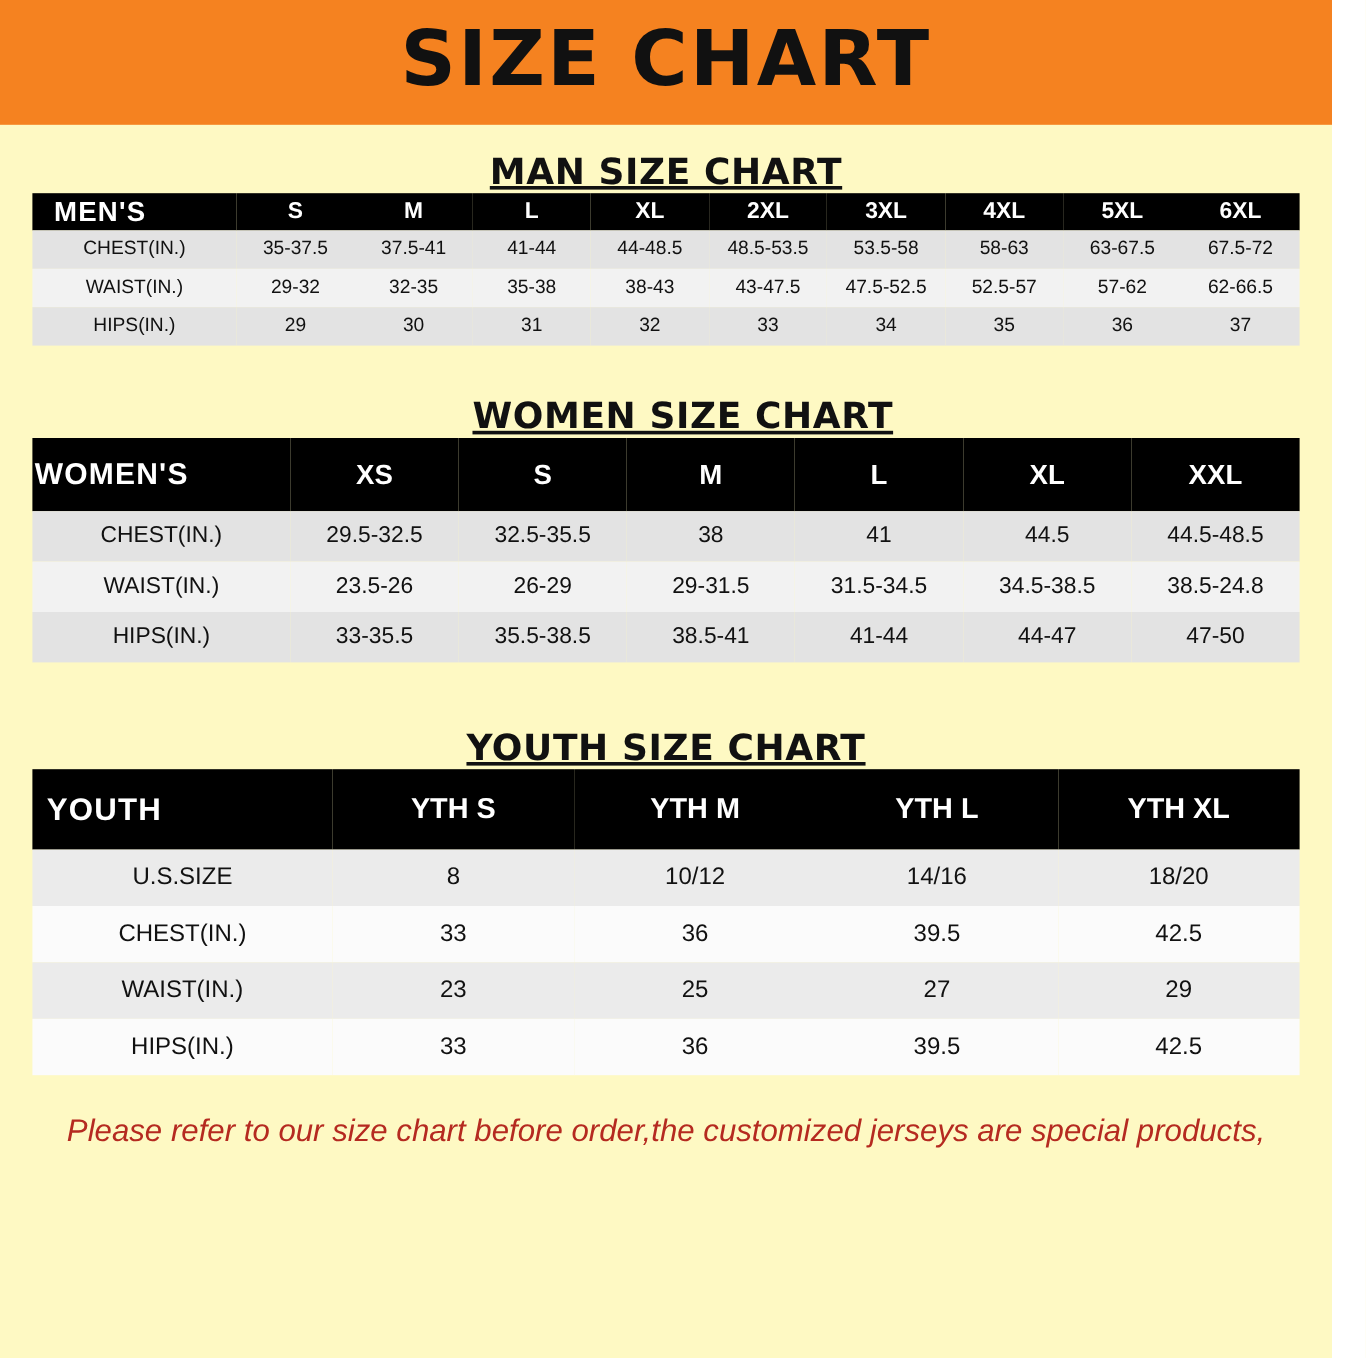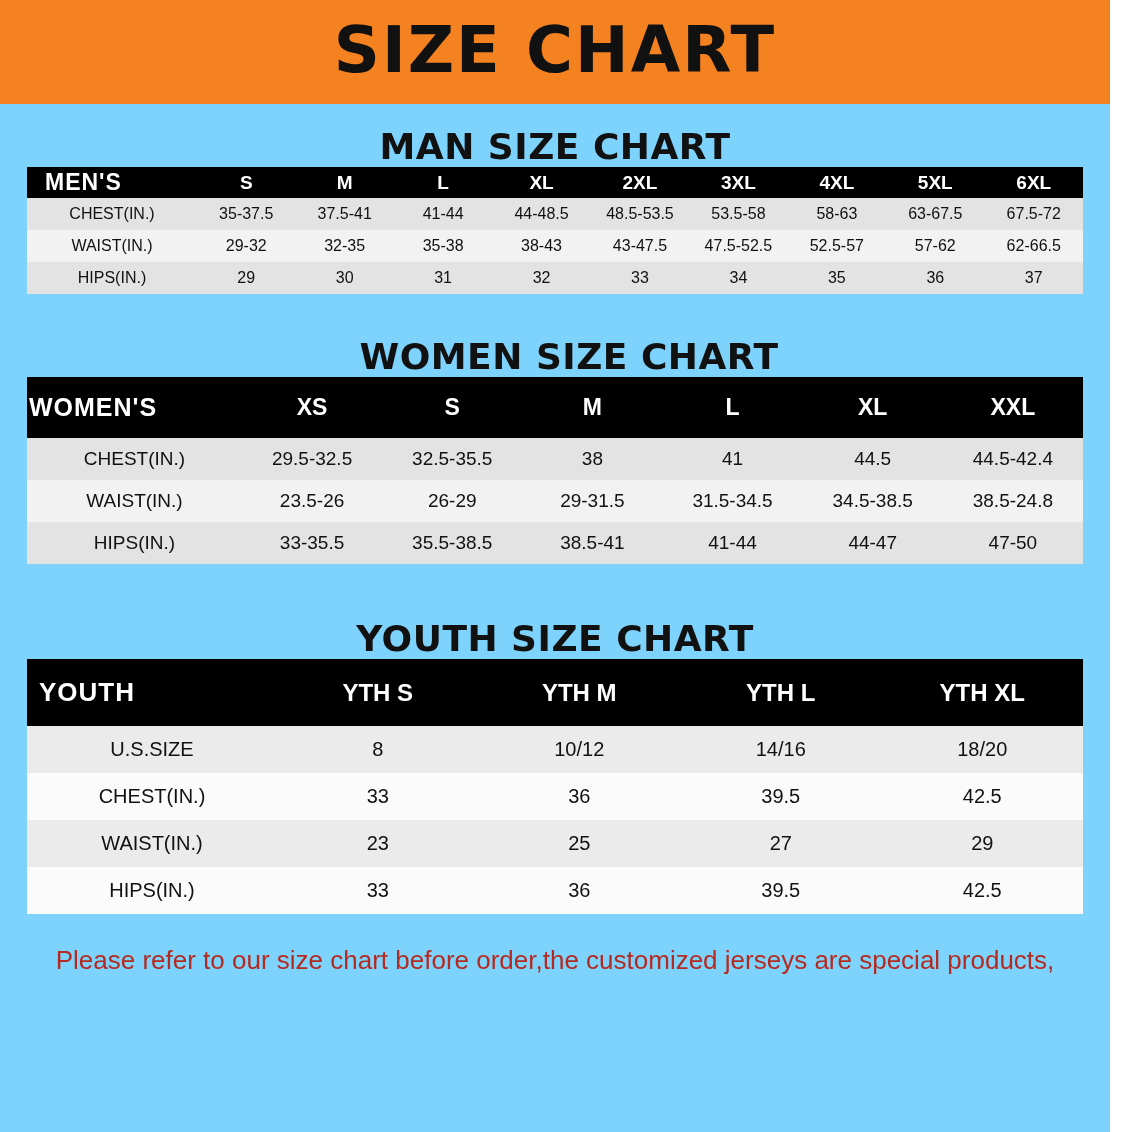--- a/index.html
+++ b/index.html
@@ -12,21 +12,21 @@
     width: 1138px;
     height: 1132px;
     font-family: "Liberation Sans", sans-serif;
     color: #111111;
     overflow: hidden;
   }
   .page {
     width: 1110px;
     height: 1132px;
     position: relative;
-    background: #7dd3fc;
+    background: #fef9c3;
   }
 
   
   .banner {
     width: 100%;
     height: 104px;
     background: #f58220;
     display: flex;
     align-items: center;
     justify-content: center;
@@ -39,23 +39,24 @@
     color: #111111;
     line-height: 1;
     margin-top: -4px;
   }
 
   
   .section-title {
     text-align: center;
     font-family: "DejaVu Sans", sans-serif;
     font-weight: 700;
-    font-size: 36px;
+    font-size: 30px;
     letter-spacing: 0.5px;
     color: #111111;
+    text-decoration: underline;
   }
   .title-man    { margin-top: 22px; }
   .title-women  { margin-top: 42px; padding-left: 28px; }
   .title-youth  { margin-top: 54px; }
 
   
   .table-wrap {
     margin: 0 auto;
     width: 1056px;
   }
@@ -124,21 +125,21 @@
   
   .note {
     margin: 28px auto 0 auto;
     width: 1060px;
     text-align: center;
     color: #b52a20;
     font-family: "Liberation Sans", sans-serif;
     font-size: 26px;
     line-height: 1.45;
   }
-  .note .line { display: block; }
+  .note .line { display: block; font-style: italic; }
 </style>
 </head>
 <body>
 
 <div class="page">
 
   <div class="banner">
     <div class="banner-title">SIZE CHART</div>
   </div>
 
@@ -236,21 +237,21 @@
           </tr>
       </thead>
       <tbody>
           <tr>
             <td class="rowlabel">CHEST(IN.)</td>
             <td>29.5-32.5</td>
             <td>32.5-35.5</td>
             <td>38</td>
             <td>41</td>
             <td>44.5</td>
-            <td>44.5-42.4</td>
+            <td>44.5-48.5</td>
           </tr>
           <tr>
             <td class="rowlabel">WAIST(IN.)</td>
             <td>23.5-26</td>
             <td>26-29</td>
             <td>29-31.5</td>
             <td>31.5-34.5</td>
             <td>34.5-38.5</td>
             <td>38.5-24.8</td>
           </tr>

